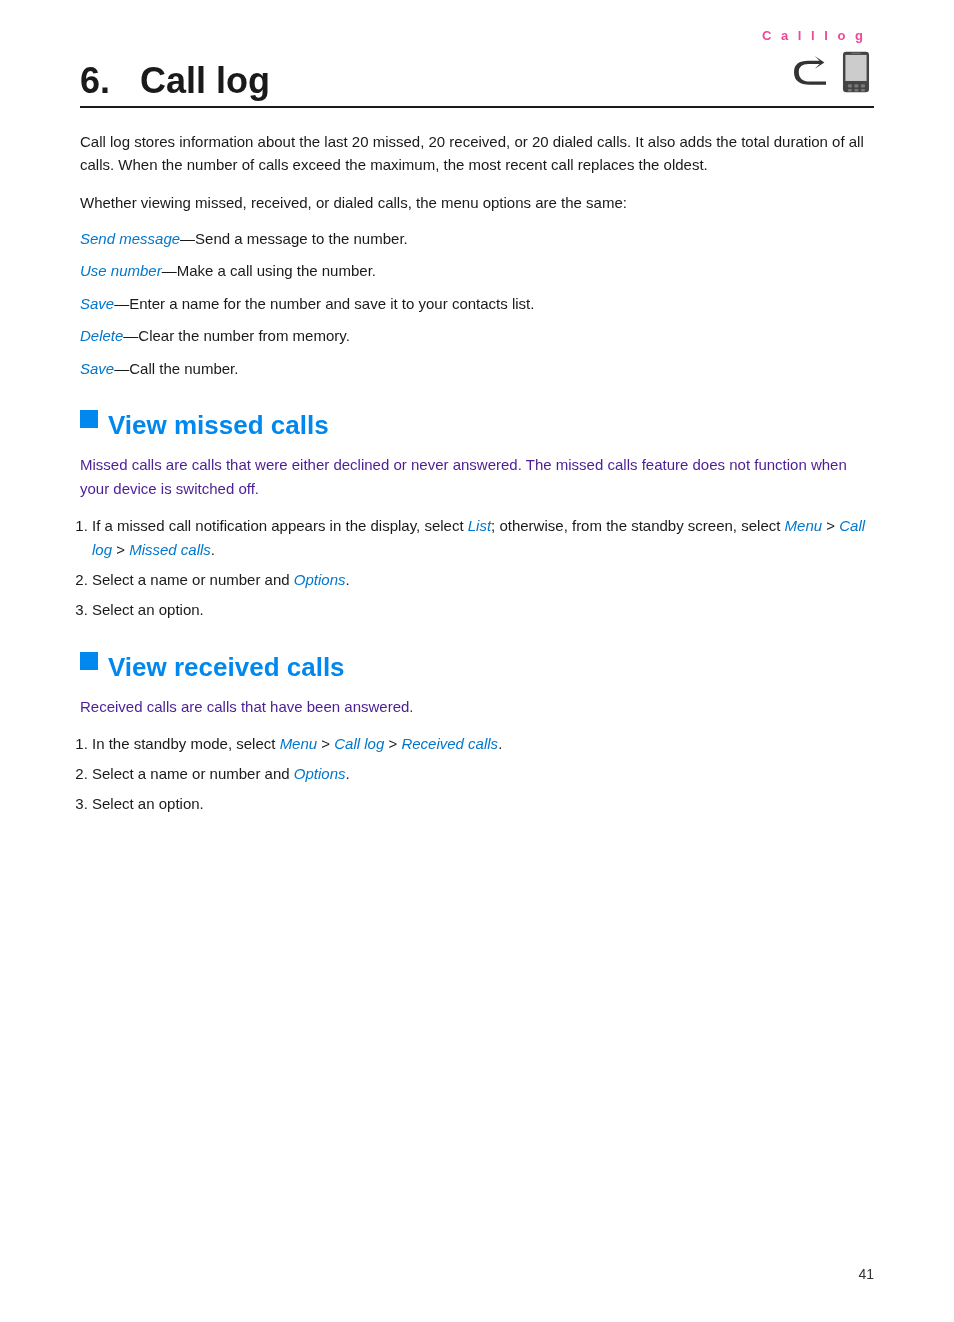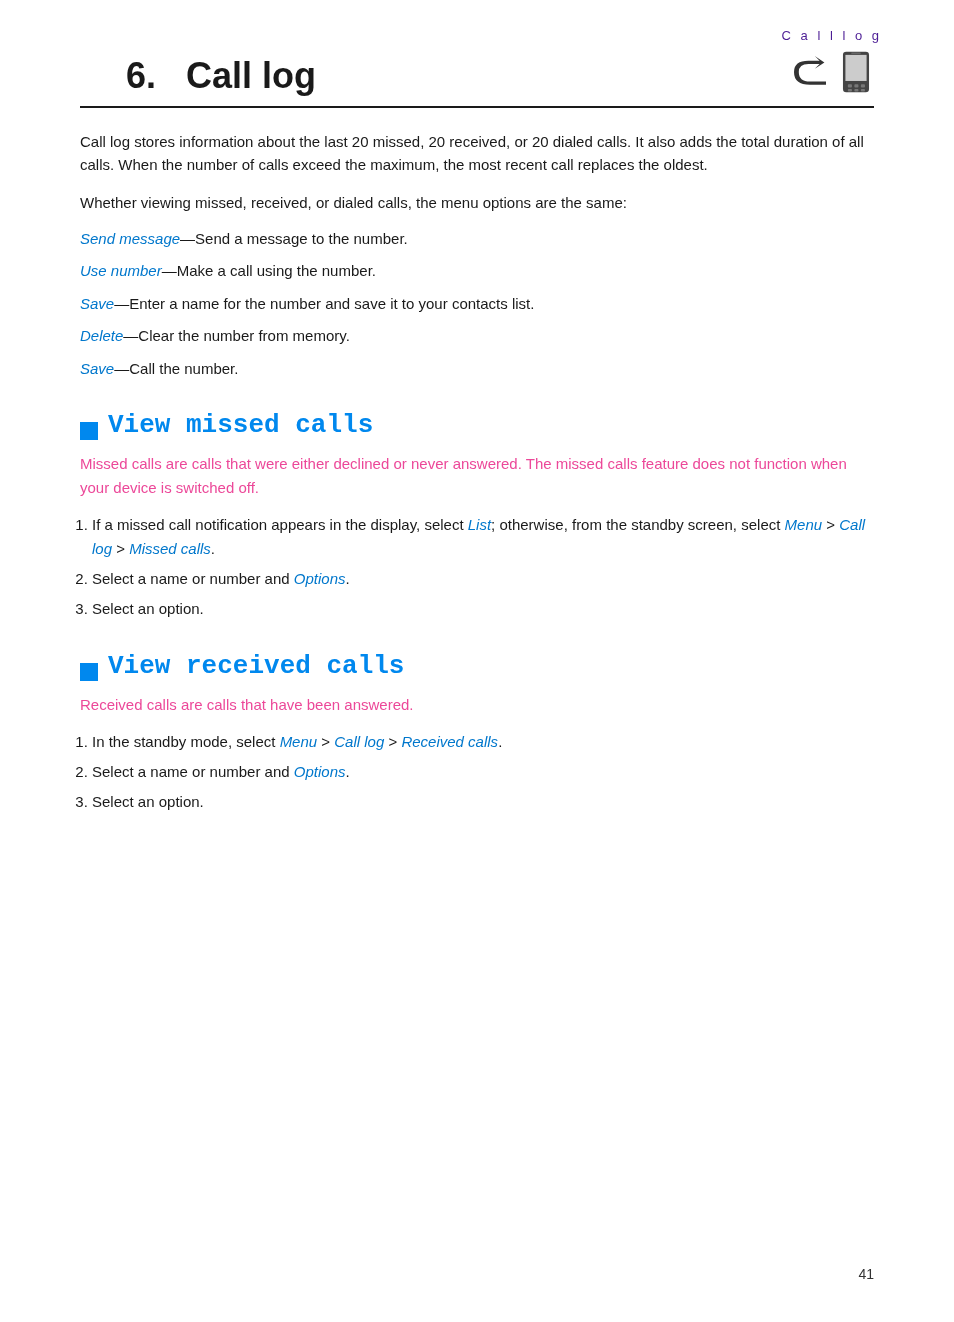--- a/index.html
+++ b/index.html
@@ -17,32 +17,32 @@
     }
     .page {
       width: 954px;
       min-height: 1322px;
       padding: 50px 80px 60px 80px;
       position: relative;
     }
     .header-label {
       position: absolute;
       top: 28px;
-      right: 72px;
+      right: 88px;
       font-size: 13px;
-      color: #4c1d95;
+      color: #ec4899;
       letter-spacing: 3px;
       font-style: normal;
+      font-weight: bold;
     }
     .chapter-header {
       display: flex;
-      align-items: center;
+      align-items: flex-end;
       justify-content: space-between;
       margin-bottom: 4px;
-      margin-left: 46px;
     }
     .chapter-title {
       font-size: 36px;
       font-weight: bold;
       color: #1a1a1a;
     }
     .chapter-icon {
       display: flex;
       align-items: center;
       gap: 4px;
@@ -72,41 +72,40 @@
       font-size: 15px;
       line-height: 1.5;
     }
     .menu-link {
       color: #0077cc;
       font-style: italic;
       text-decoration: none;
     }
     .section-heading {
       display: flex;
-      align-items: flex-end;
+      align-items: flex-start;
       gap: 10px;
       margin-top: 30px;
       margin-bottom: 12px;
-      font-family: Liberation Mono, monospace;
     }
     .section-square {
       width: 18px;
       height: 18px;
       background: #0088ee;
       flex-shrink: 0;
     }
     .section-title {
       font-size: 26px;
       font-weight: bold;
       color: #0088ee;
     }
     .section-body {
       font-size: 15px;
       line-height: 1.55;
-      color: #ec4899;
+      color: #4c1d95;
       margin-bottom: 14px;
     }
     .numbered-list {
       margin-left: 12px;
       margin-bottom: 14px;
     }
     .numbered-list li {
       font-size: 15px;
       line-height: 1.6;
       margin-bottom: 6px;

